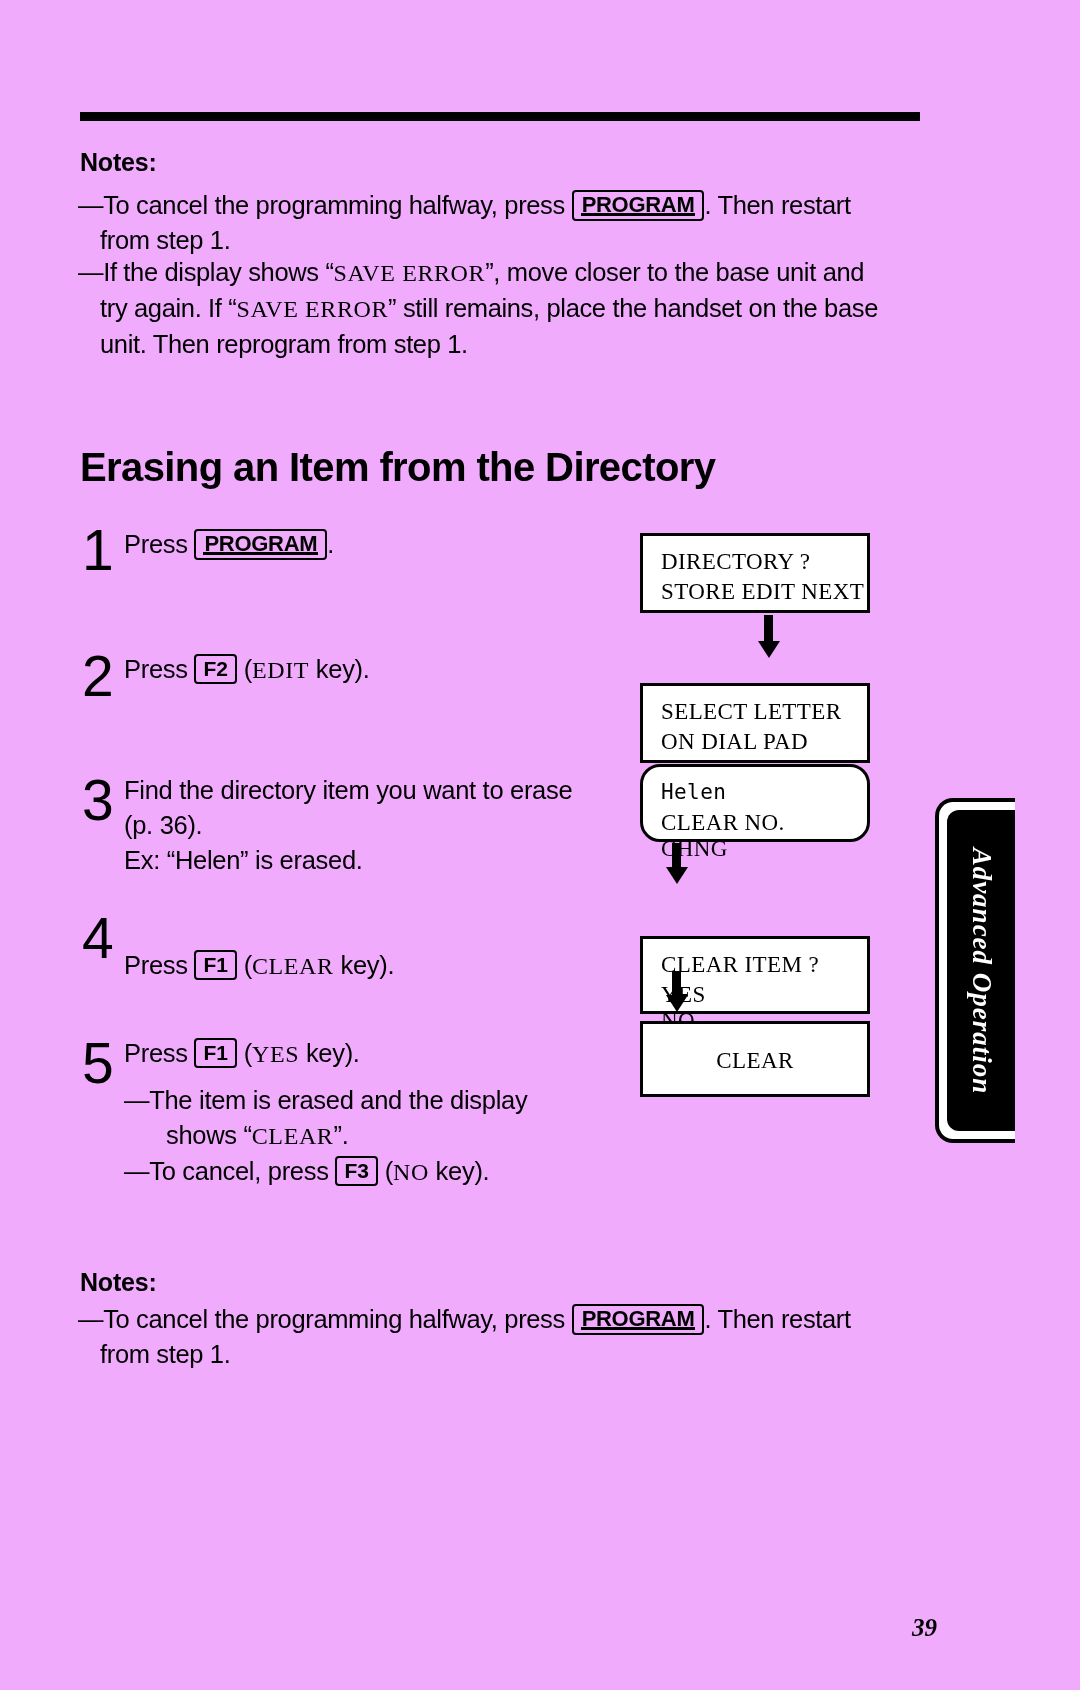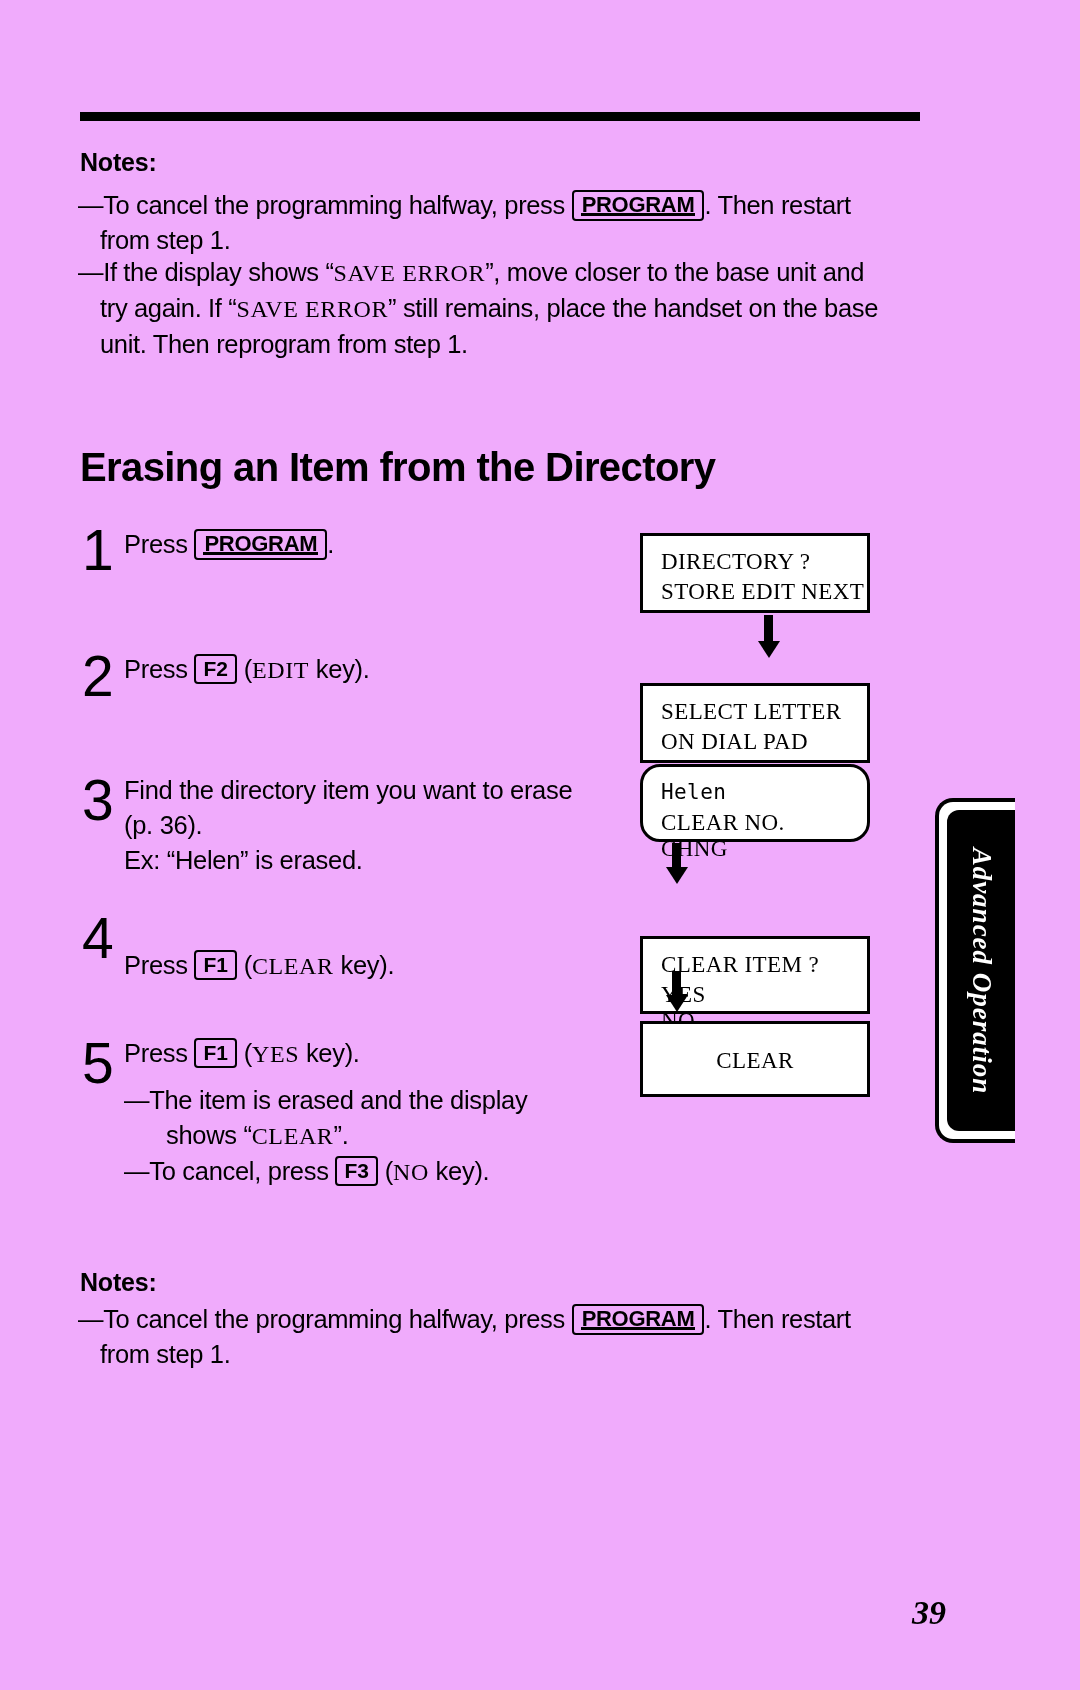--- a/index.html
+++ b/index.html
@@ -186,21 +186,22 @@
     font-size: 27px;
     letter-spacing: 1px;
   }
 
   
   .page-num {
     position: absolute;
     font-family: "Liberation Serif", "DejaVu Serif", serif;
     font-weight: bold;
     font-style: italic;
-    font-size: 34px;
+    font-size: 25px;
+    margin-top: 20px;
   }
 </style>
 </head>
 <body>
 
 <div id="page">
 
   <div class="top-rule"></div>
 
   <div class="notes-head" style="left:80px; top:148px;">Notes:</div>

